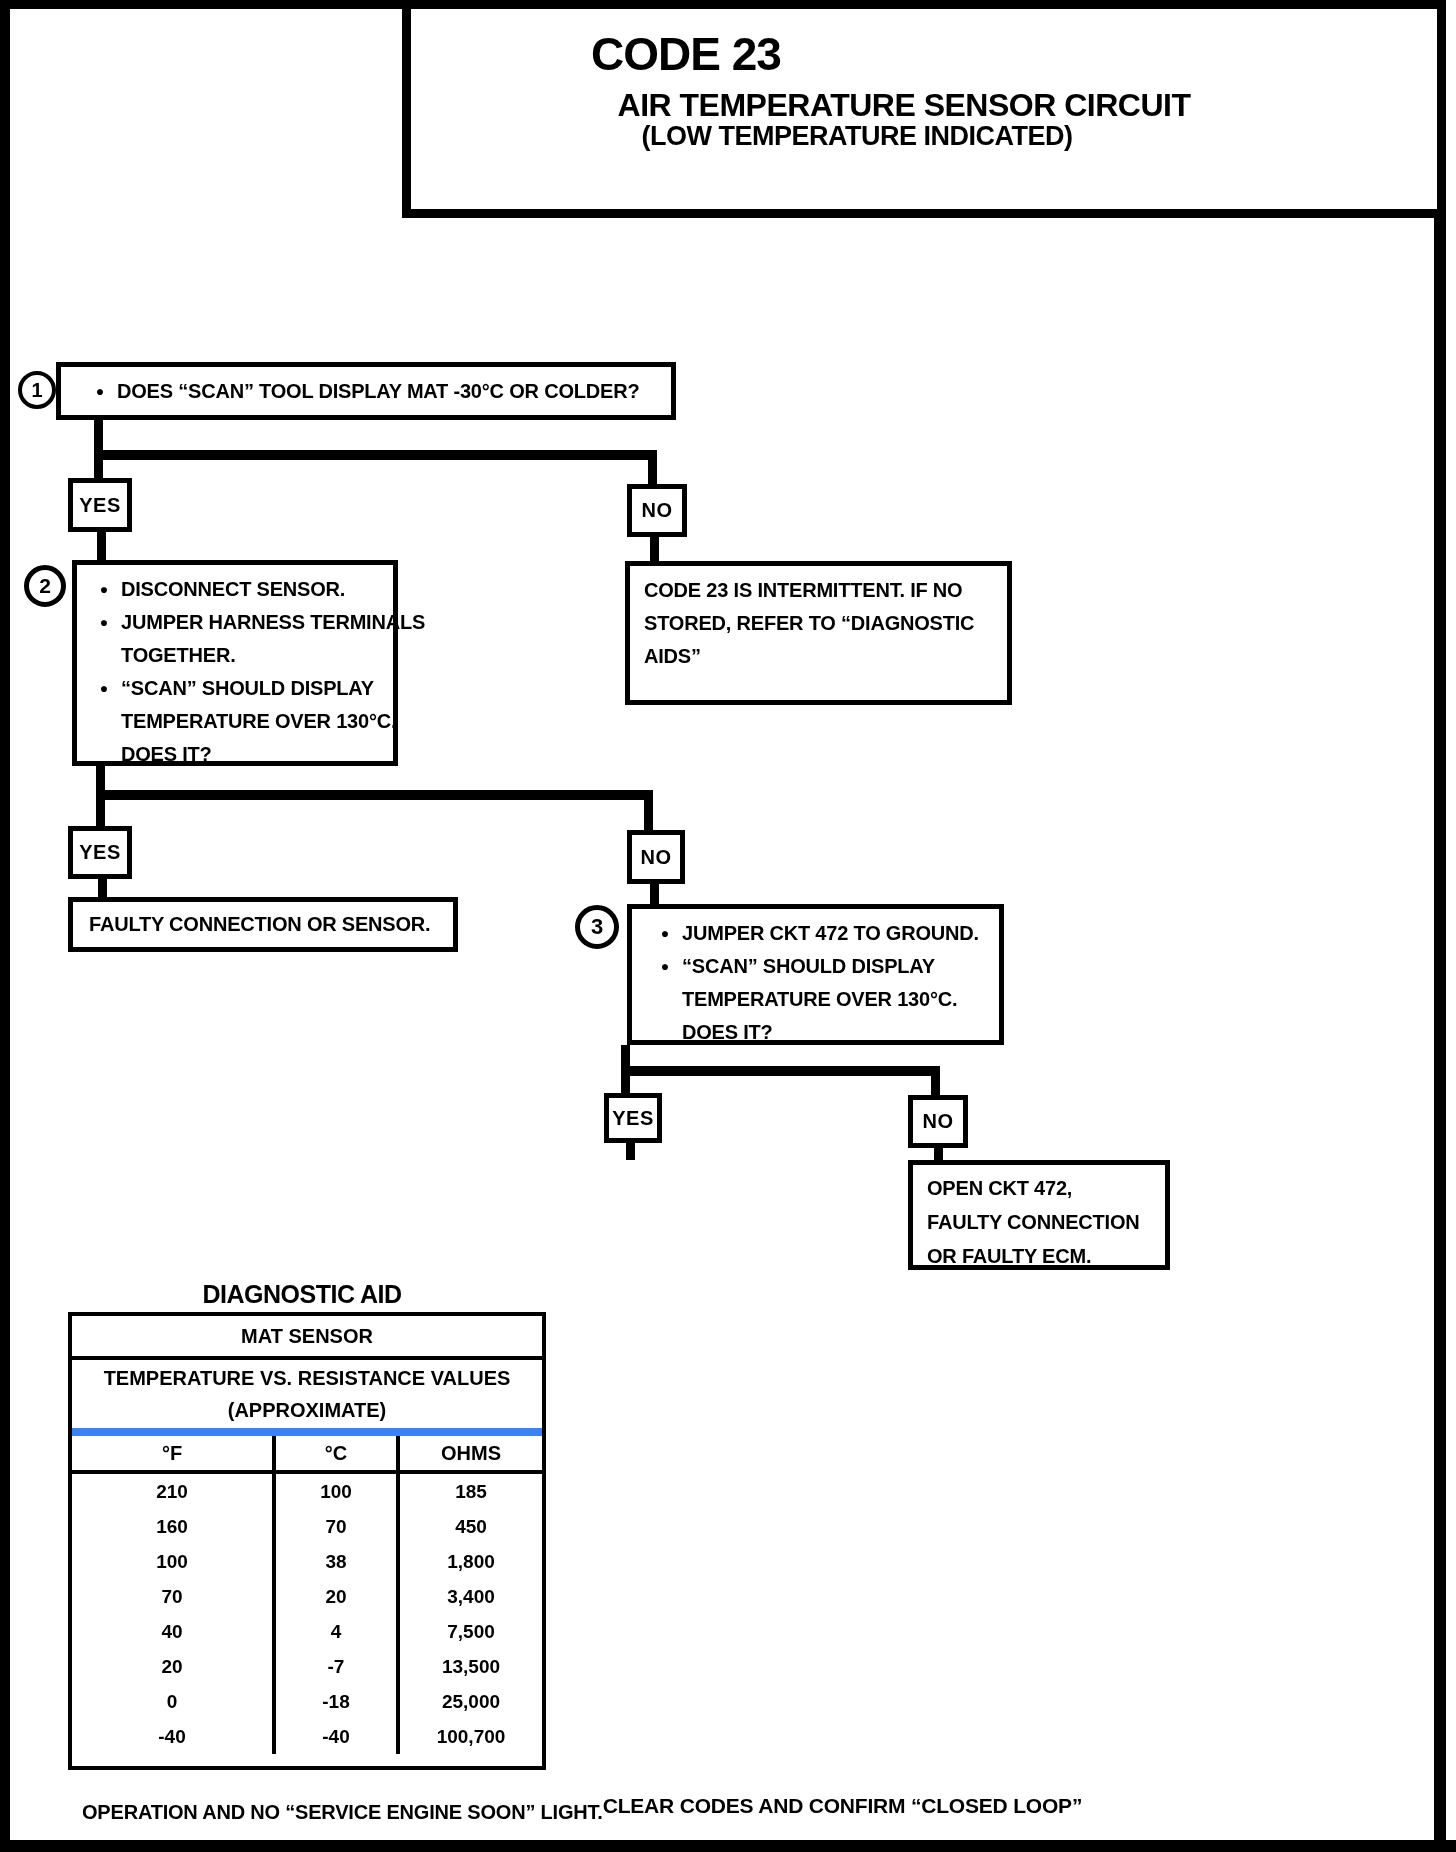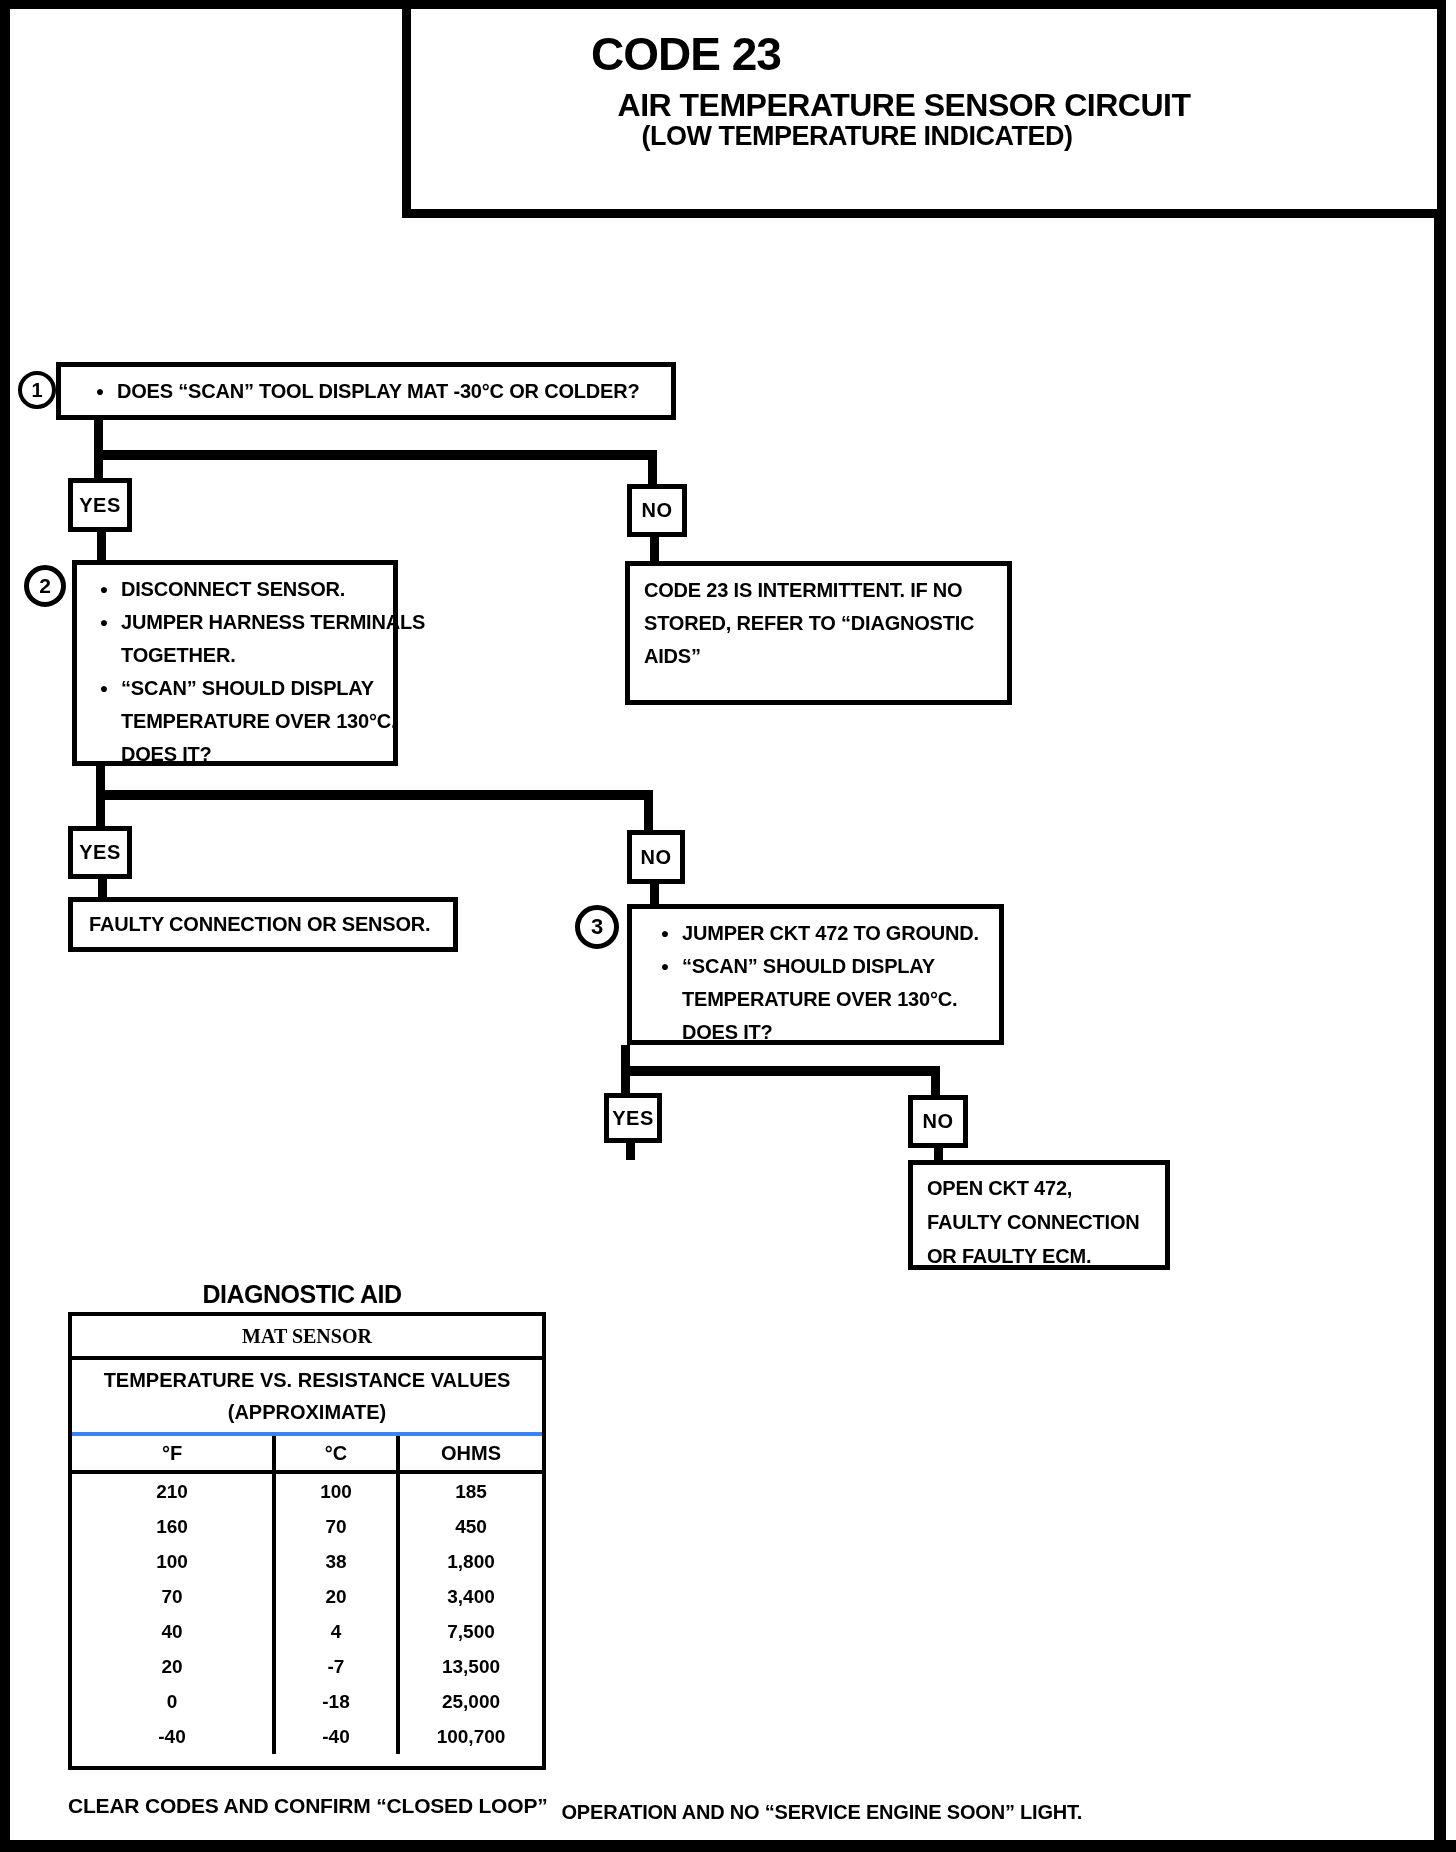--- a/index.html
+++ b/index.html
@@ -24,22 +24,22 @@
     font-weight:800; font-size:20px; letter-spacing:0.5px;
   }
   .ttl { position:absolute; transform:translateX(-50%); font-weight:800; white-space:nowrap; letter-spacing:-0.5px; }
   .boxtext { font-weight:700; font-size:20px; line-height:33px; letter-spacing:-0.2px; }
   .bullet-row { display:flex; }
   .bullet { width:34px; flex:0 0 34px; text-align:center; font-size:14px; line-height:33px; }
   .btext div { white-space:nowrap; }
   .oneline { display:flex; align-items:center; height:100%; white-space:nowrap; }
   
   .dtable { position:absolute; border:4px solid #000; background:#fff; }
-  .dt-title { height:44px; border-bottom:4px solid #000; display:flex; align-items:center; justify-content:center; font-weight:800; font-size:20px;font-family:Liberation Serif, serif; }
-  .dt-sub { height:76px; border-bottom:4px solid #3b82f6; display:flex; flex-direction:column; align-items:center; justify-content:center; font-weight:800; font-size:20px; line-height:32px; }
+  .dt-title { height:44px; border-bottom:4px solid #000; display:flex; align-items:center; justify-content:center; font-weight:800; font-size:20px; }
+  .dt-sub { height:76px; border-bottom:8px solid #3b82f6; display:flex; flex-direction:column; align-items:center; justify-content:center; font-weight:800; font-size:20px; line-height:32px; }
   .dt-head { height:38px; border-bottom:4px solid #000; display:flex; font-weight:800; font-size:20px; }
   .dt-row { height:35px; display:flex; font-weight:700; font-size:19px; }
   .dc { display:flex; align-items:center; justify-content:center; }
   .dc1 { width:200px; flex:0 0 200px; }
   .dc2 { width:128px; flex:0 0 128px; border-left:4px solid #000; border-right:4px solid #000; }
   .dc3 { flex:1; }
   .footer { position:absolute; display:flex; font-weight:800; letter-spacing:-0.2px; white-space:nowrap; }
 </style>
 </head>
 <body>
@@ -209,17 +209,17 @@
         </div>
         <div class="dt-row">
           <div class="dc dc1">-40</div>
           <div class="dc dc2">-40</div>
           <div class="dc dc3">100,700</div>
         </div>
       </div>
   </div>
 
   <div class="footer" style="left:68px;top:1794px;">
+    <span style="font-size:20px;margin-left:14px;margin-top:7px;">OPERATION AND NO “SERVICE ENGINE SOON” LIGHT.</span>
     <span style="font-size:21px;">CLEAR CODES AND CONFIRM “CLOSED LOOP”</span>
-    <span style="font-size:20px;margin-left:14px;margin-top:7px;">OPERATION AND NO “SERVICE ENGINE SOON” LIGHT.</span>
   </div>
 
 </div>
 
 </body></html>

